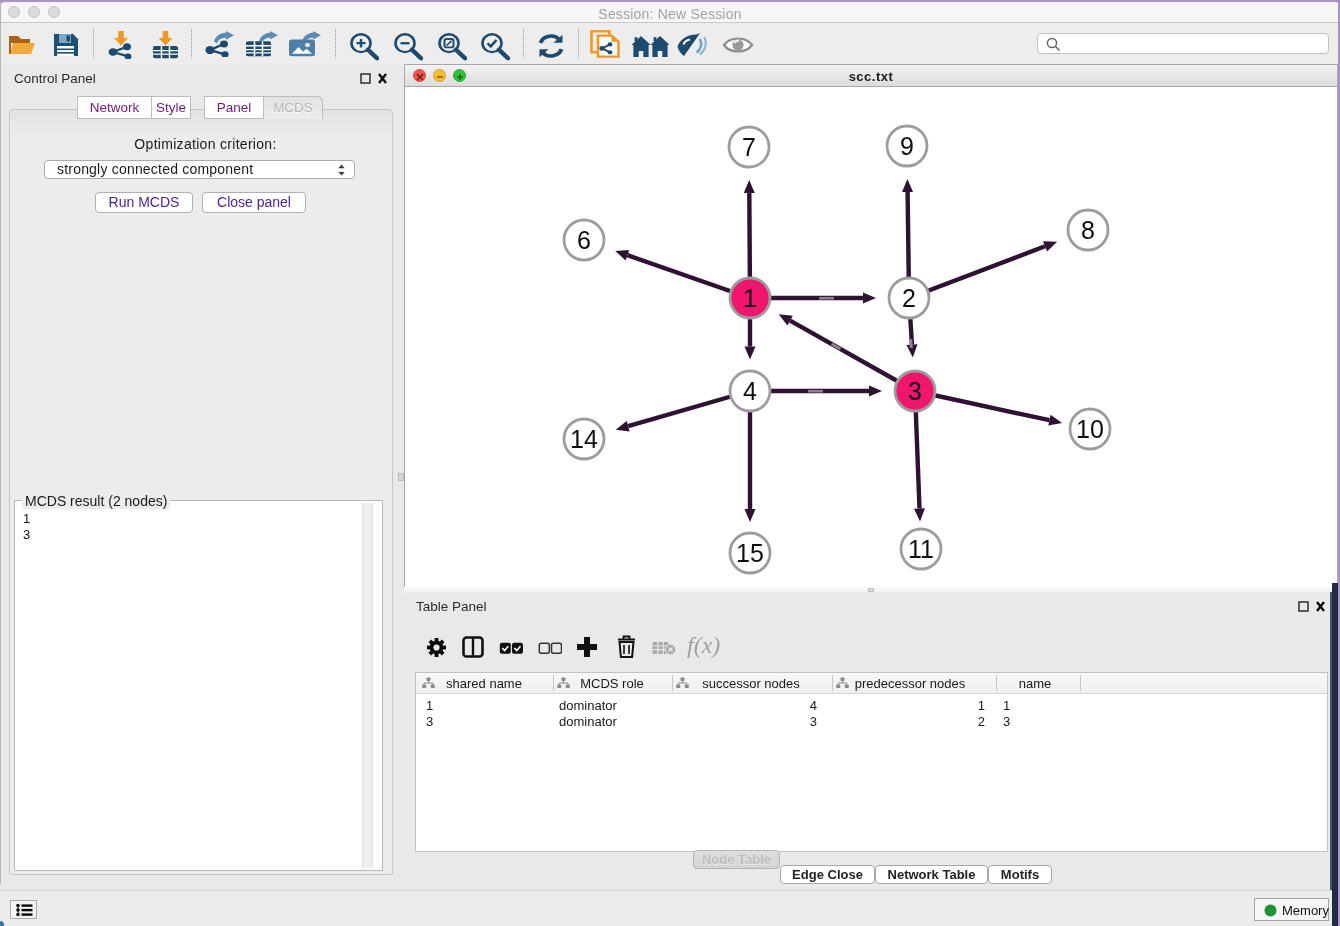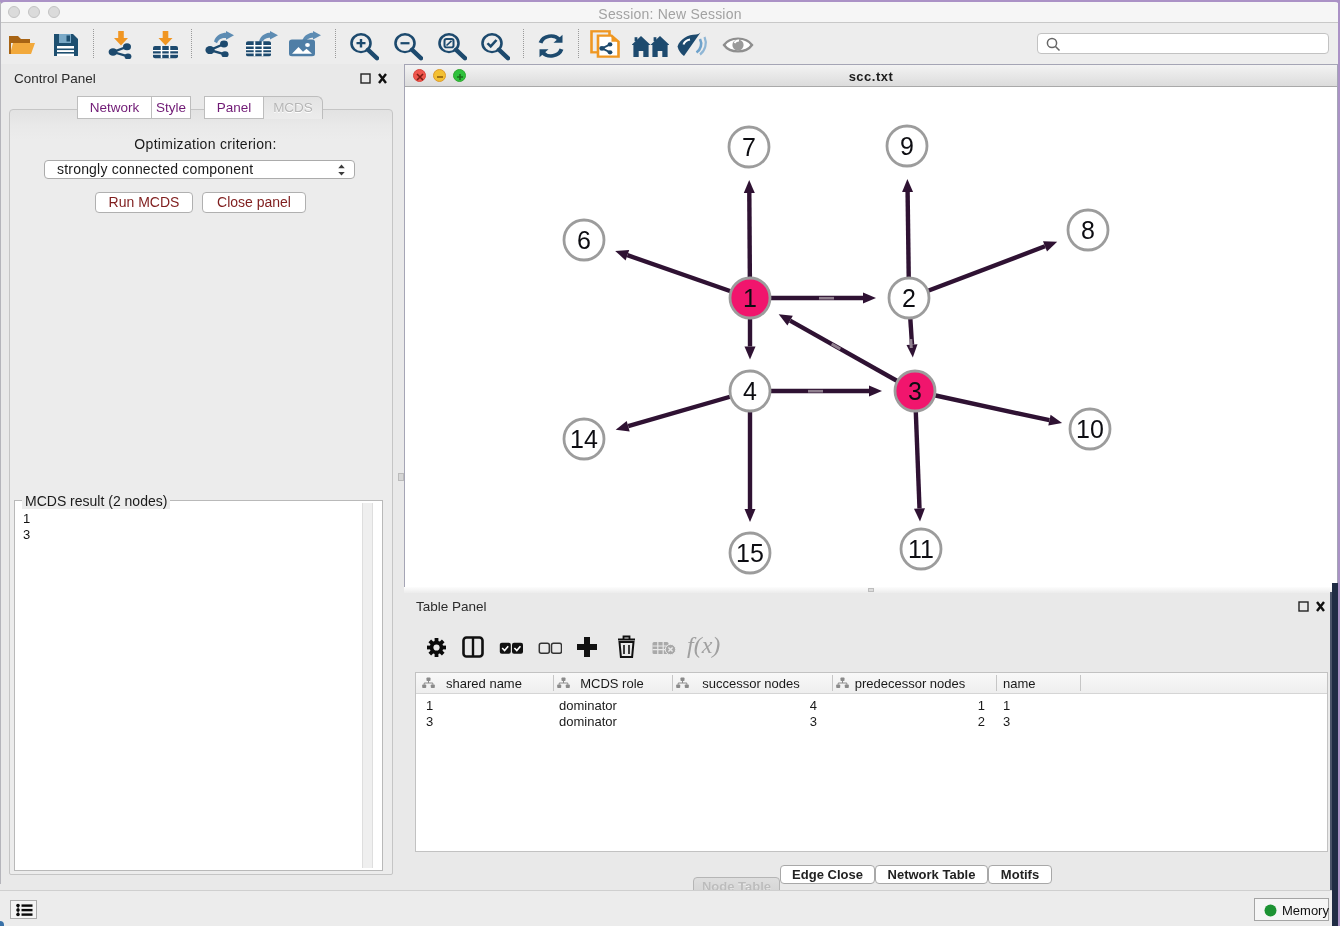--- a/index.html
+++ b/index.html
@@ -15,21 +15,21 @@
 .tsep { position:absolute; top:6px; height:29px; width:0; border-left:1px dotted #9a9a9a; }
 .ticon { position:absolute; top:3px; }
 #searchbox { left:1037px; top:10px; width:292px; height:21px; background:#fff; border:1px solid #c2c2c2; border-radius:4px; }
 
 #cpanel { left:0; top:64px; width:391px; height:820px; background:#e9e9e9; }
 #cptitle { left:14px; top:7px; font-size:13.5px; color:#2b2b2b; }
 #cpbody { left:9px; top:45px; width:384px; height:766px; background:linear-gradient(#e2e2e2 0px, #e9e9e9 16px, #ececec 30px); border:1px solid #c5c5c5; border-radius:4px 4px 2px 2px; }
 .tabbtn { position:absolute; top:32px; height:23px; background:#fff; border:1px solid #bdbdbd; font-size:13.5px; color:#701a75; text-align:center; line-height:21px; z-index:5; }
 #optlabel { left:0; top:72px; width:401px; text-align:center; font-size:14px; letter-spacing:0.3px; color:#1a1a1a;padding-left:10px; }
 #dropdown { left:44px; top:96px; width:311px; height:19px; background:#fff; border:1px solid #ababab; border-radius:4px; font-size:14px; letter-spacing:0.2px; color:#1a1a1a; line-height:17px; padding-left:12px; }
-.btn { position:absolute; height:21px; background:#fff; border:1px solid #b0b0b0; border-radius:4px; font-size:14px; color:#7f1d1d; text-align:center; line-height:19px; }
+.btn { position:absolute; height:21px; background:#fff; border:1px solid #b0b0b0; border-radius:4px; font-size:14px; color:#4c1d95; text-align:center; line-height:19px; }
 #mcdsbox { left:14px; top:436px; width:369px; height:371px; background:#fff; border:1px solid #b9b9b9; }
 #mcdslabel { left:22px; top:429px; background:#ececec; padding:0 3px; font-size:14px; color:#1a1a1a; z-index:3;}
 #mcdsscroll { right:9px; top:2px; width:11px; height:365px; background:#efefef; border-left:1px solid #dedede; border-right:1px solid #dedede;}
 
 #netwin { left:404px; top:64px; width:934px; height:529px; background:#fff; border:1px solid #a5a5b5; border-bottom:none; }
 #nettitle { left:0; top:0; width:932px; height:22px; background:linear-gradient(#f3f3f3,#dcdcdc); border-bottom:1px solid #a9a9a9; }
 .traffic { position:absolute; top:4px; width:13px; height:13px; border-radius:50%; }
 #nettitletext { width:100%; text-align:center; top:4px; font-size:13px; font-weight:bold; color:#1c1c1c; letter-spacing:0.5px;}
 #netcanvas { left:0; top:23px; width:932px; height:501px; background:#fff; }
 
@@ -385,34 +385,34 @@
             <rect x="4.5" y="0.5" width="4" height="3.6" rx="0.8"></rect>
             <rect x="0.2" y="7.5" width="4" height="3.6" rx="0.8"></rect>
             <rect x="8.8" y="7.5" width="4" height="3.6" rx="0.8"></rect>
             <path d="M6.5 4 v2 M2.2 7.6 v-1.6 h8.6 v1.6" stroke="#8a8a8a" stroke-width="1" fill="none"></path>
           </g>
         </svg>
       <div class="th" style="left:20px; width:96px; text-align:center;">shared name</div>
       <div class="th" style="left:146px; width:100px; text-align:center;">MCDS role</div>
       <div class="th" style="left:267px; width:136px; text-align:center;">successor nodes</div>
       <div class="th" style="left:424px; width:140px; text-align:center;">predecessor nodes</div>
-      <div class="th" style="left:587px; width:64px; text-align:left;">name</div>
+      <div class="th" style="left:587px; width:64px; text-align:center;">name</div>
     </div>
     <div class="td" style="left:10px; top:25px;">1</div>
     <div class="td" style="left:143px; top:25px;">dominator</div>
     <div class="td" style="left:300px; top:25px; width:101px; text-align:right;">4</div>
     <div class="td" style="left:470px; top:25px; width:99px; text-align:right;">1</div>
     <div class="td" style="left:587px; top:25px;">1</div>
     <div class="td" style="left:10px; top:41px;">3</div>
     <div class="td" style="left:143px; top:41px;">dominator</div>
     <div class="td" style="left:300px; top:41px; width:101px; text-align:right;">3</div>
     <div class="td" style="left:470px; top:41px; width:99px; text-align:right;">2</div>
     <div class="td" style="left:587px; top:41px;">3</div>
   </div>
-  <div class="tabbtn2 abs" style="left:288px; top:284px; width:87px; background:linear-gradient(#dedede,#d3d3d3); border-color:#b5b5b5; color:#bcbcbc; text-shadow:0 1px 0 #f2f2f2;">Node Table</div>
+  <div class="tabbtn2 abs" style="left:288px; top:257px; width:87px; background:linear-gradient(#dedede,#d3d3d3); border-color:#b5b5b5; color:#bcbcbc; text-shadow:0 1px 0 #f2f2f2;">Node Table</div>
   <div class="tabbtn2 abs" style="left:375px; top:272px; width:95px;">Edge Close</div>
   <div class="tabbtn2 abs" style="left:470px; top:272px; width:113px;">Network Table</div>
   <div class="tabbtn2 abs" style="left:583px; top:272px; width:64px;">Motifs</div>
 </div>
 <div id="statusbar" class="abs">
   <div id="listbtn" class="abs">
     <svg style="position:absolute;left:5px;top:2px;" width="17" height="14" viewBox="0 0 17 14">
         <g fill="#0a0a0a">
           <circle cx="2" cy="2.5" r="1.8"></circle>
           <circle cx="2" cy="7" r="1.8"></circle>

